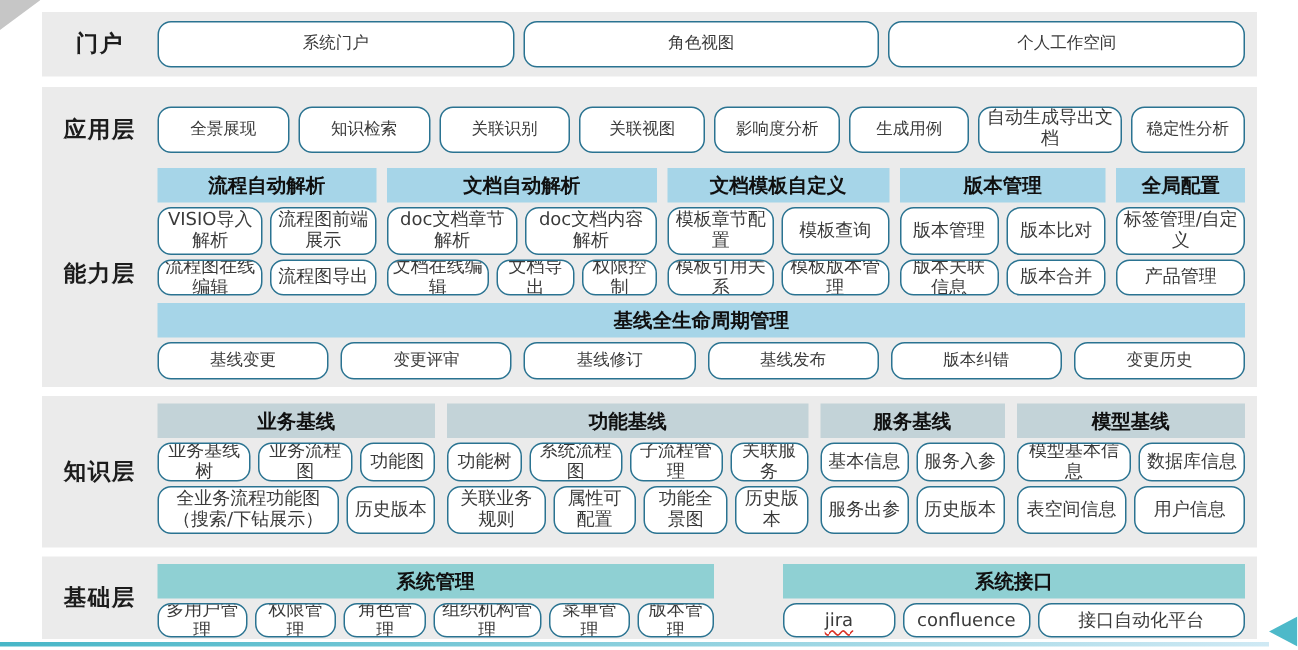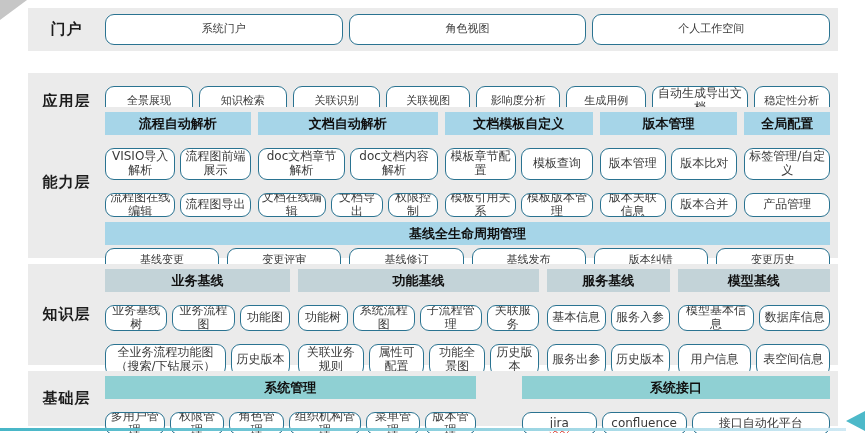--- a/index.html
+++ b/index.html
@@ -11,37 +11,37 @@
   .corner{position:absolute;left:0;top:0;width:27px;height:20px;background:#c6c6c6;
     clip-path:polygon(0 0,100% 0,0 100%);}
   .bottom-line{position:absolute;left:0;top:428px;width:846px;height:3px;
     background:linear-gradient(to right,#47b6c7,#cfe9f4);}
   .flow-arrow{position:absolute;right:0;top:411px;width:0;height:0;
     border-top:10px solid transparent;border-bottom:10px solid transparent;
     border-right:19px solid #4db9c9;}
   
   .band{position:absolute;left:28px;width:810px;background:#ebebeb;display:flex;box-sizing:border-box;}
   #band-portal{top:8px;height:43px;}
-  #band-app{top:73px;height:56px;}
+  #band-app{top:58px;height:56px;}
   #band-cap{top:107px;height:151px;}
   #band-knowledge{top:264px;height:101px;}
   #band-foundation{top:371px;height:55px;}
   .layer-label{flex:0 0 77px;display:flex;align-items:center;justify-content:center;
     font-weight:bold;font-size:15px;color:#1c1c1c;letter-spacing:1px;}
   .band-content{flex:1;padding:5px 8px 5px 0;display:flex;min-width:0;box-sizing:border-box;}
   .vrow{flex-direction:row;align-items:center;gap:6px;}
   .vcol{flex-direction:column;gap:3px;}
   
   .chip{background:#fff;border:1.5px solid #2a7391;border-radius:9px;
     display:flex;align-items:center;justify-content:center;text-align:center;
     font-size:11px;line-height:1.15;color:#3a3a3a;padding:1px 3px;box-sizing:border-box;
     min-width:0;overflow:hidden;}
   .h31{height:31px;flex:1;}
   
-  .group{display:flex;flex-direction:column;gap:13px;min-width:0;}
+  .group{display:flex;flex-direction:column;gap:3px;min-width:0;}
   .ghead{display:flex;align-items:center;justify-content:center;
     font-weight:bold;font-size:13px;color:#101010;height:23px;flex:0 0 23px;}
   .head-blue{background:#a6d5e8;}
   .head-grayblue{background:#c3d3d8;}
   .head-teal{background:#8fd0d3;}
   .brow{display:flex;gap:5px;min-width:0;}
   .cap-groups{display:flex;gap:7px;}
   .cap-r1{height:32px;flex:0 0 32px;}
   .cap-r2{height:24px;flex:0 0 24px;}
   .baseline-head{margin-top:2px;}
@@ -208,22 +208,22 @@
           </div>
         </div>
 
         <div class="group" style="flex:154">
           <div class="ghead head-grayblue">模型基线</div>
           <div class="brow kn-r1">
             <div class="chip f10" style="flex:1.1">模型基本信息</div>
             <div class="chip f10" style="flex:1">数据库信息</div>
           </div>
           <div class="brow kn-r2">
+            <div class="chip f10" style="flex:1">表空间信息</div>
             <div class="chip f10" style="flex:1">用户信息</div>
-            <div class="chip f10" style="flex:1">表空间信息</div>
           </div>
         </div>
 
       </div>
     </div>
   </section>
 
   <section class="band" id="band-foundation">
     <div class="layer-label">基础层</div>
     <div class="band-content">

